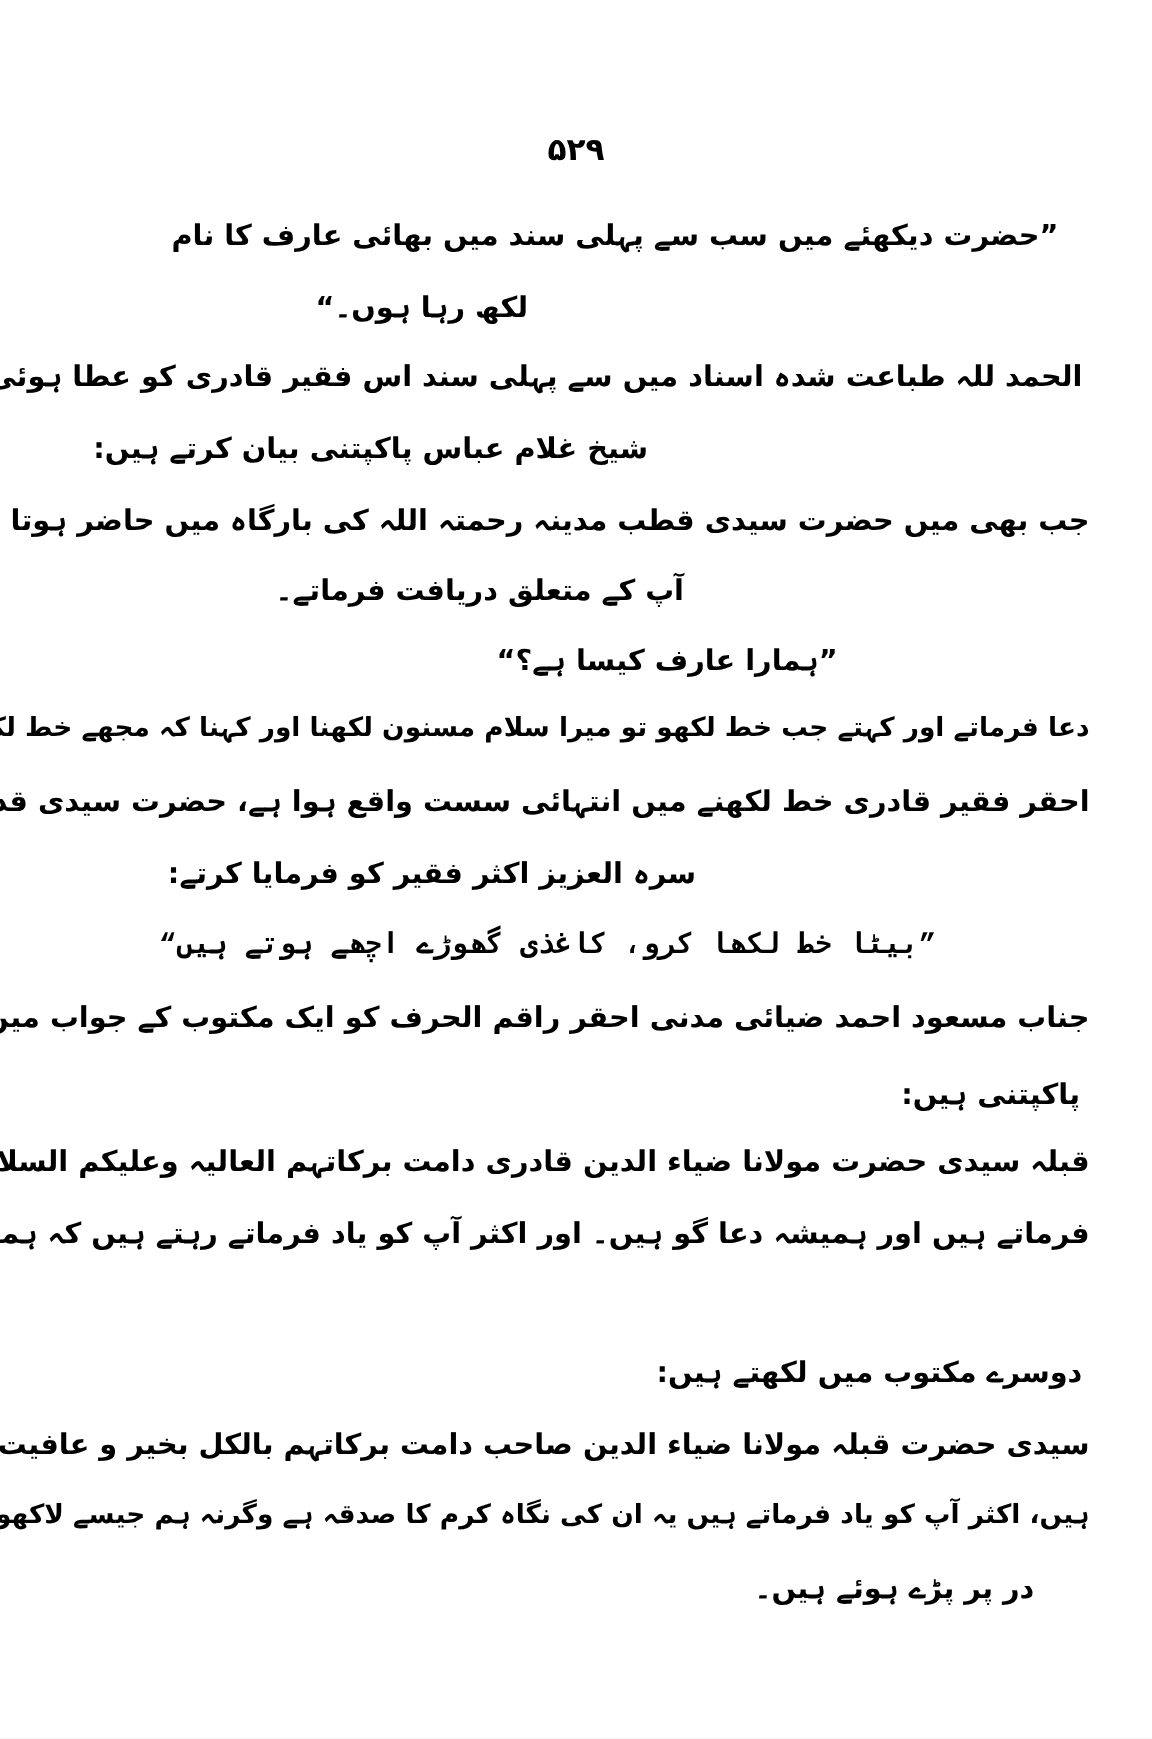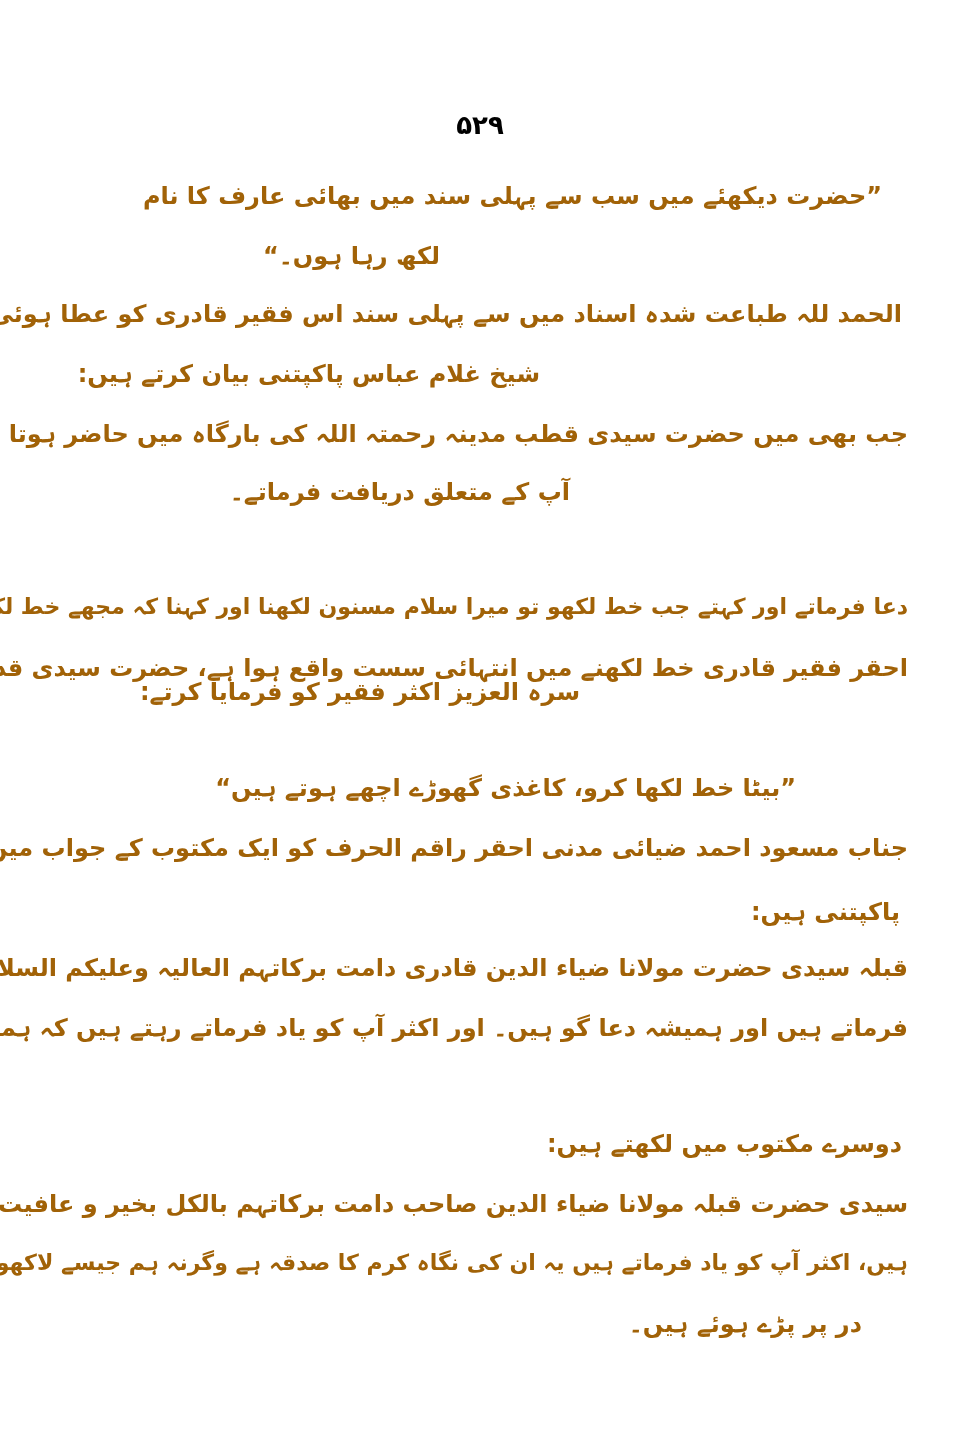--- a/index.html
+++ b/index.html
@@ -21,35 +21,35 @@
     color:#000;
   }
   .line{
     position:absolute;
     white-space:nowrap;
     direction:rtl;
     font-family:"DejaVu Sans",sans-serif;
     font-weight:700;
     font-size:24px;
     line-height:1.4;
-    color:#a16207;
+    color:#000000;
     letter-spacing:0;
   }
   
   .l1 {top:180px;  right:78px;}
   .l2 {top:240px;  right:520px;}
   .l3 {top:298px;  right:58px;}
   .l4 {top:358px;  right:420px;}
   .l5 {top:418px;  right:52px;}
   .l6 {top:476px;  right:390px;}
   .l7 {top:534px;  right:262px;}
   .l8 {top:592px;  right:52px;  font-size:22px;}
   .l9 {top:652px;  right:52px;}
-  .l10{top:676px;  right:380px;}
-  .l11{top:772px;  right:164px;}
+  .l10{top:712px;  right:380px;}
+  .l11{top:772px;  right:180px;font-family:Liberation Mono, monospace;}
   .l12{top:832px;  right:52px;}
   .l13{top:896px;  right:60px;}
   .l14{top:952px;  right:52px;}
   .l15{top:1012px; right:52px;}
   .l16{top:1068px; right:88px;}
   .l17{top:1128px; right:58px;}
   .l18{top:1188px; right:52px;}
   .l19{top:1248px; right:52px; font-size:22px;}
   .l20{top:1308px; right:98px;margin-left:12px;}
   .dash-rule{
@@ -67,20 +67,21 @@
 <div class="page">
 
   <div class="page-number">۵۲۹</div>
 
   <div class="line l1">”حضرت دیکھئے میں سب سے پہلی سند میں بھائی عارف کا نام</div>
   <div class="line l2">لکھ رہا ہوں۔“</div>
   <div class="line l3">الحمد للہ طباعت شدہ اسناد میں سے پہلی سند اس فقیر قادری کو عطا ہوئی۔</div>
   <div class="line l4">شیخ غلام عباس پاکپتنی بیان کرتے ہیں:</div>
   <div class="line l5">جب بھی میں حضرت سیدی قطب مدینہ رحمتہ اللہ کی بارگاہ میں حاضر ہوتا تو ہمیشہ</div>
   <div class="line l6">آپ کے متعلق دریافت فرماتے۔</div>
+  <div class="line l7">”ہمارا عارف کیسا ہے؟“</div>
   <div class="line l8">دعا فرماتے اور کہتے جب خط لکھو تو میرا سلام مسنون لکھنا اور کہنا کہ مجھے خط لکھا کرے۔</div>
   <div class="line l9">احقر فقیر قادری خط لکھنے میں انتہائی سست واقع ہوا ہے، حضرت سیدی قدس اللہ</div>
   <div class="line l10">سرہ العزیز اکثر فقیر کو فرمایا کرتے:</div>
   <div class="line l11">”بیٹا خط لکھا کرو، کاغذی گھوڑے اچھے ہوتے ہیں“</div>
   <div class="line l12">جناب مسعود احمد ضیائی مدنی احقر راقم الحرف کو ایک مکتوب کے جواب میں تحریر</div>
   <div class="line l13">پاکپتنی ہیں:</div>
   <div class="line l14">قبلہ سیدی حضرت مولانا ضیاء الدین قادری دامت برکاتہم العالیہ وعلیکم السلام</div>
   <div class="line l15">فرماتے ہیں اور ہمیشہ دعا گو ہیں۔ اور اکثر آپ کو یاد فرماتے رہتے ہیں کہ ہمارا</div>
 
 

